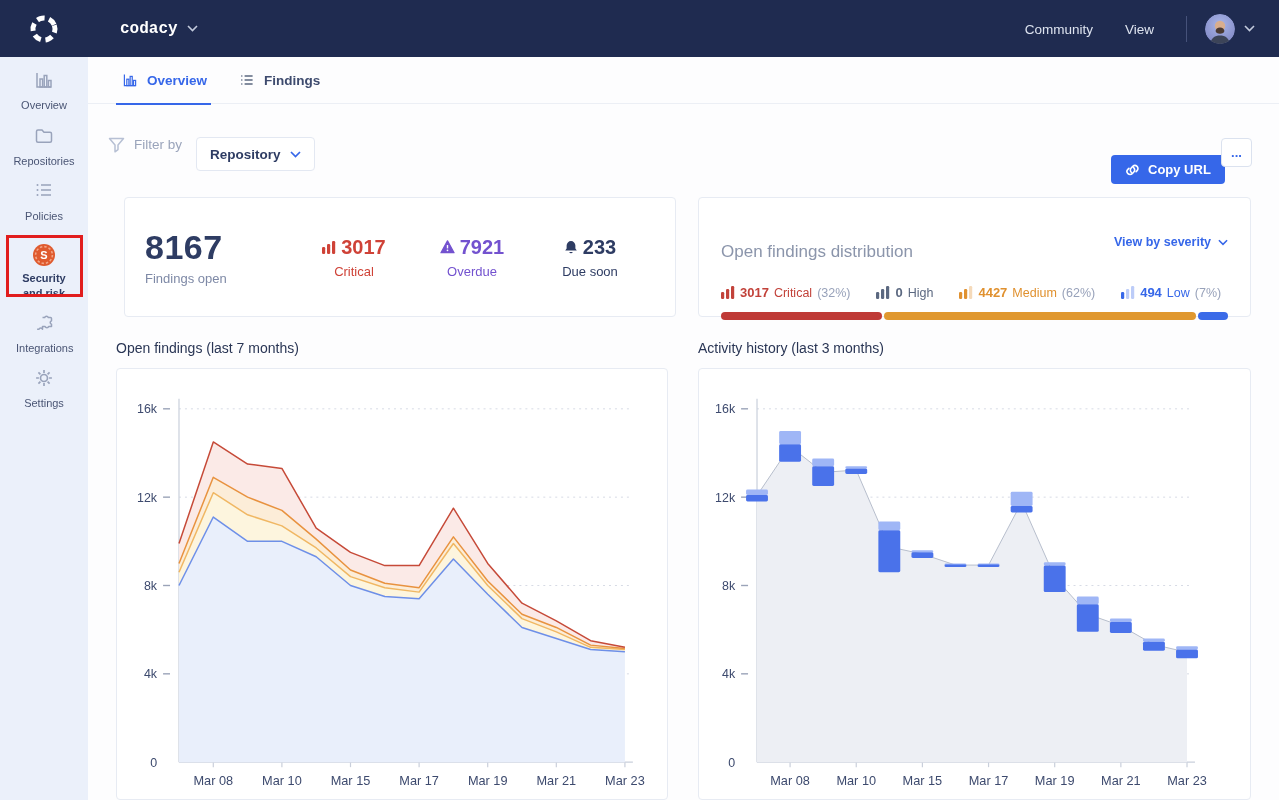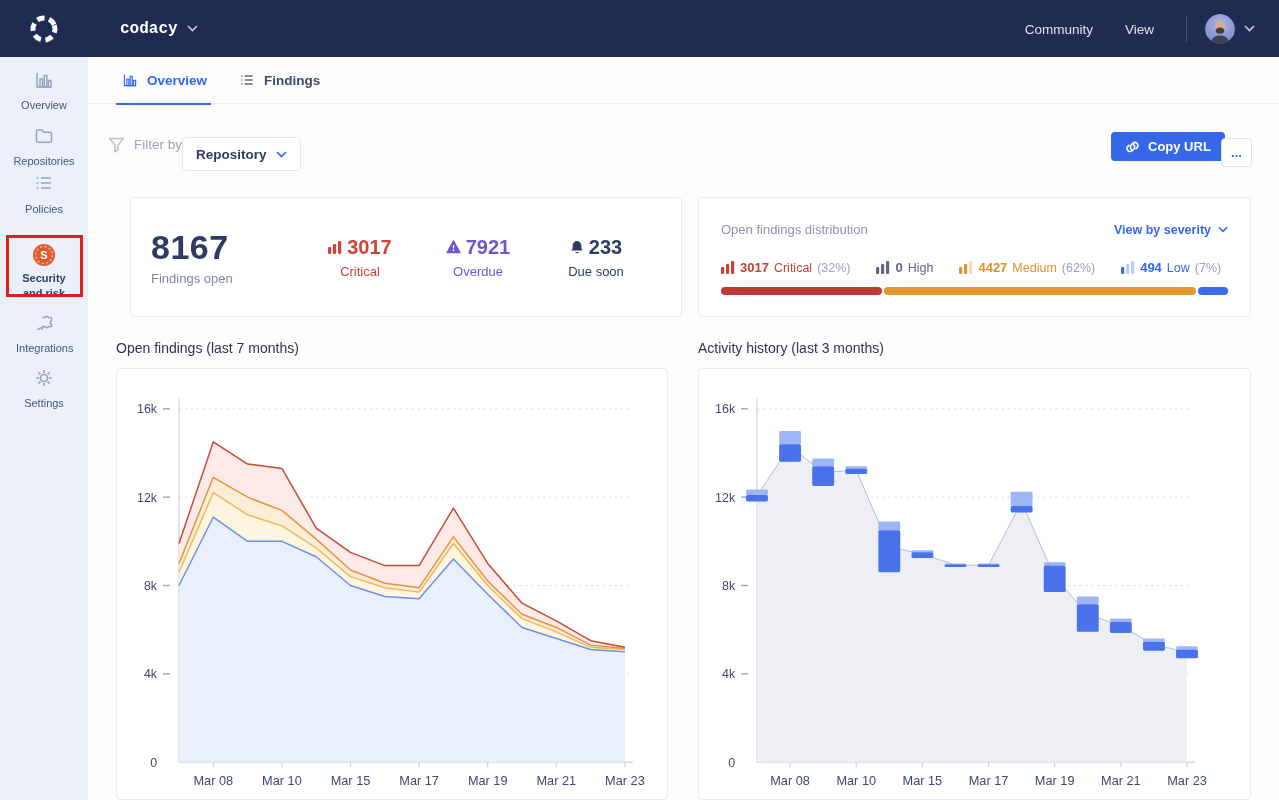--- a/index.html
+++ b/index.html
@@ -32,43 +32,43 @@
   #tabstrip { position:absolute; left:0; top:0; width:1191px; height:47px;
     border-bottom:1px solid #eceff5; display:flex; align-items:center; padding-left:32px; gap:30px; }
   .tab { display:flex; align-items:center; gap:7px; font-size:13.5px; font-weight:bold;
     color:#3e4b6e; height:47px; cursor:pointer; position:relative; }
   .tab.active { color:#3667e9; }
   .tab.active:after { content:""; position:absolute; left:-4px; right:-4px; bottom:-1px;
     height:2px; background:#3667e9; }
 
   #filter-row { position:absolute; left:20px; top:80px; height:34px; display:flex; }
   #filter-label { color:#9aa4bb; font-size:13.5px; margin-left:9px; }
-  #repo-dd { margin-left:0; display:flex; align-items:center; gap:9px; background:#fff;
+  #repo-dd { margin-left:14px; display:flex; align-items:center; gap:9px; background:#fff;
     border:1px solid #e3e8f2; border-radius:4px; padding:8px 13px; font-size:13.5px; font-weight:bold;
     color:#2e3c63; cursor:pointer; font-family:inherit; }
-  #copy-url { position:absolute; left:1023px; top:75px; height:29px; background:#3667e9; color:#fff;
+  #copy-url { position:absolute; left:1023px; top:98px; height:29px; background:#3667e9; color:#fff;
     border:none; border-radius:4px; font-family:inherit; font-size:13px; font-weight:bold;
     display:flex; align-items:center; gap:8px; padding:0 14px; cursor:pointer; }
   #more-btn { position:absolute; left:1133px; top:81px; width:31px; height:29px; background:#fff;
     border:1px solid #dbe2ef; border-radius:4px; color:#3667e9; font-weight:bold; font-size:13px;
     cursor:pointer; font-family:inherit; line-height:1; }
 
   .card { position:absolute; background:#fff; border:1px solid #e7ebf3; border-radius:4px; }
-  #stats-card  { left:42px;  top:140px; width:552px; height:120px; display:flex; align-items:center; }
+  #stats-card  { left:36px;  top:140px; width:552px; height:120px; display:flex; align-items:center; }
   #dist-card   { left:610px; top:140px; width:553px; height:120px; padding:24px 22px 0 22px; }
 
   .stat-open { margin-left:20px; width:150px; }
   .stat-open .v { font-size:34px; font-weight:bold; color:#2e3c63; letter-spacing:.5px; }
   .stat-open .l { font-size:13px; color:#7e89a6; margin-top:4px; }
   .stat { width:118px; text-align:center; }
   .stat .v { font-size:20px; font-weight:bold; display:inline-flex; align-items:center; gap:5px; }
   .stat .l { font-size:13px; margin-top:5px; }
 
   #dist-head { display:flex; justify-content:space-between; align-items:center; }
-  #dist-title { color:#8b95ab; font-size:13px; }
+  #dist-title { color:#8b95ab; font-size:17px;margin-top:20px; }
   #viewby { color:#3667e9; font-size:12.5px; font-weight:bold; display:flex; align-items:center;
     gap:7px; cursor:pointer; background:none; border:none; font-family:inherit; }
   #legend { display:flex; align-items:center; margin-top:23px; }
   .leg { display:flex; align-items:center; gap:5px; font-size:12.5px; margin-right:26px; }
   .leg b { font-size:13px; }
   .leg .pct { color:#98a2ba; }
   #dist-bar { display:flex; gap:2px; margin-top:12px; height:8px; }
   #dist-bar div { border-radius:4px; }
 
   .chart-title { position:absolute; font-size:14px; color:#2a3655; }
@@ -134,21 +134,21 @@
     <div class="lbl" style="padding:0 12px">Overview</div>
       </div>
       <div class="side-item " style="top:69px">
     <div class="ic">
           <svg width="20" height="20" viewBox="0 0 20 20">
             <path d="M2.5 5.5a1.5 1.5 0 0 1 1.5-1.5h4l2 2.3h6a1.5 1.5 0 0 1 1.5 1.5v7a1.5 1.5 0 0 1-1.5 1.5H4a1.5 1.5 0 0 1-1.5-1.5z" fill="none" stroke="#99a3bb" stroke-width="1.5"></path>
           </svg>
         </div>
     <div class="lbl" style="padding:0 12px">Repositories</div>
       </div>
-      <div class="side-item " style="top:117px">
+      <div class="side-item " style="top:124px">
     <div class="ic">
           <svg width="20" height="18" viewBox="0 0 20 18">
             <g stroke="#99a3bb" stroke-width="1.6" fill="#99a3bb">
               <circle cx="3.5" cy="4" r="1" stroke="none"></circle>
               <circle cx="3.5" cy="9" r="1" stroke="none"></circle>
               <circle cx="3.5" cy="14" r="1" stroke="none"></circle>
               <path d="M7 4h10M7 9h10M7 14h10" fill="none"></path>
             </g>
           </svg>
         </div>

